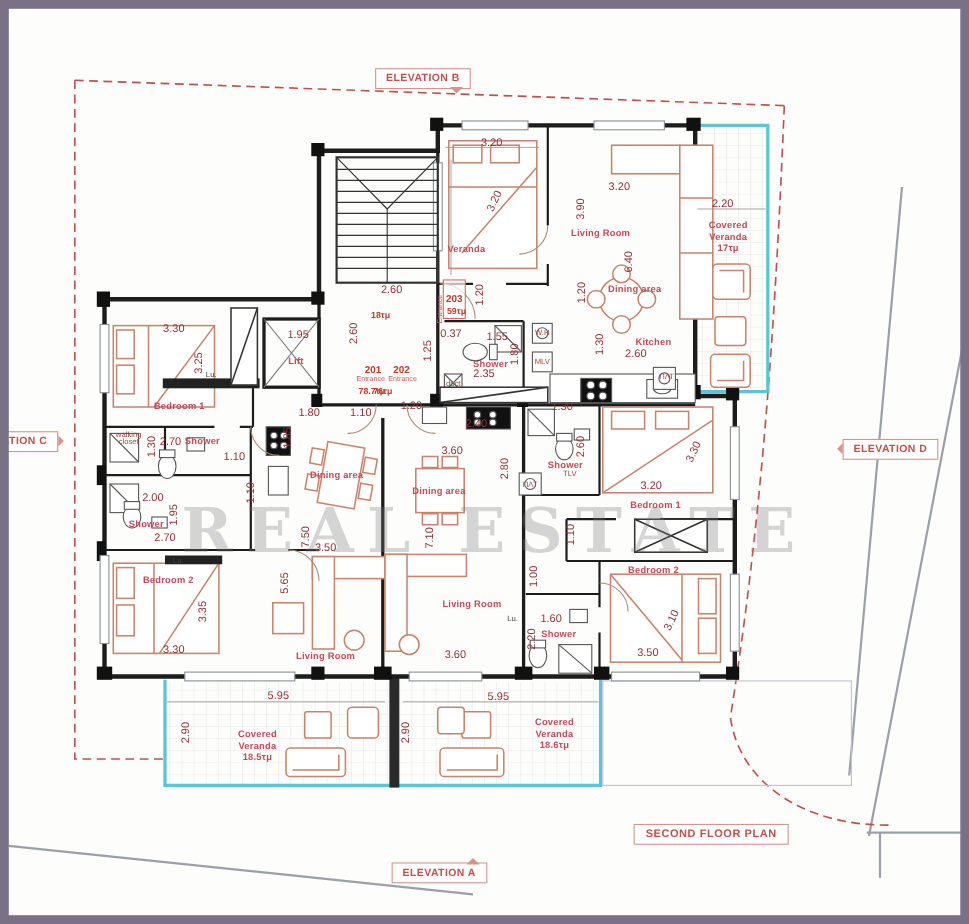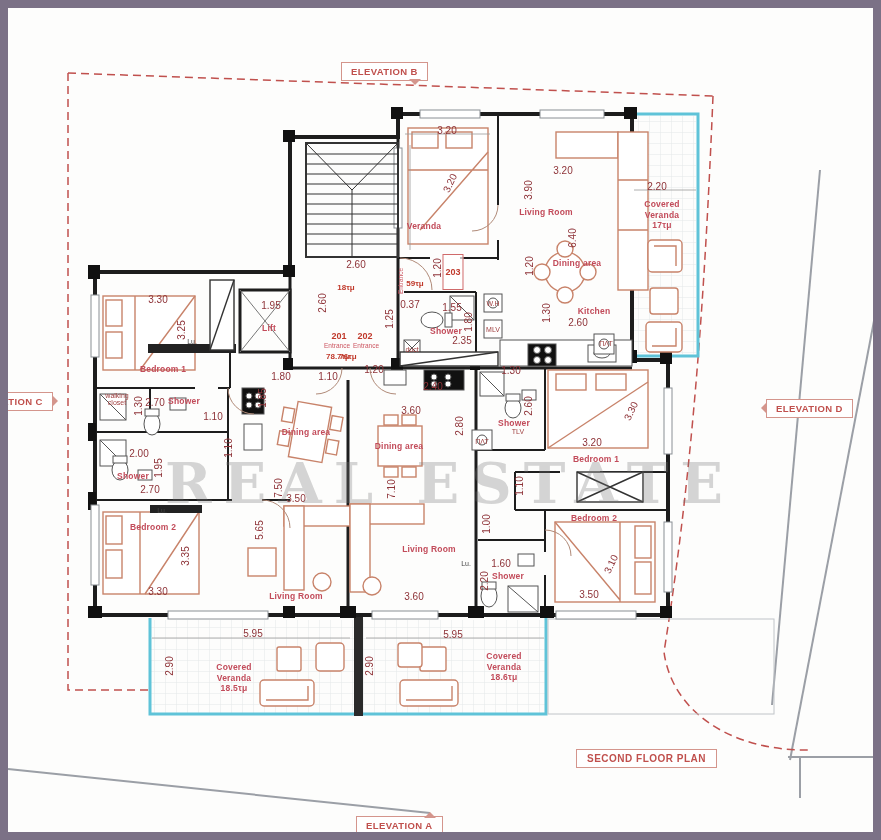--- a/index.html
+++ b/index.html
@@ -16,21 +16,21 @@
         transform:translate(-50%,-50%);white-space:pre-line;line-height:1.25;z-index:3;letter-spacing:.2px;}
   .sm{position:absolute;font-size:7px;color:#a04040;transform:translate(-50%,-50%);
       white-space:pre-line;text-align:center;z-index:3;}
   .sm.dark{color:#444;}
   .unit-num{position:absolute;font-size:9px;font-weight:bold;color:#c0392b;
             transform:translate(-50%,-50%);z-index:3;}
   .unit-ent{position:absolute;font-size:6.5px;color:#cc5560;transform:translate(-50%,-50%);z-index:3;}
   .unit-ent.v{transform:translate(-50%,-50%) rotate(-90deg);}
   .unit-area{position:absolute;font-size:8px;font-weight:bold;color:#c0392b;
              transform:translate(-50%,-50%);z-index:3;}
-  .boxed{border:1px solid #d06a6a;padding:12px 2px;background:rgba(255,255,255,.7);margin-left:40px;}
+  .boxed{border:1px solid #d06a6a;padding:12px 2px;background:rgba(255,255,255,.7);}
 
   .elev-tag{position:absolute;border:1.5px solid #d4958c;color:#c0504d;background:#fff;
             font-size:9.5px;font-weight:bold;letter-spacing:.4px;padding:3px 9px;
             white-space:nowrap;z-index:6;}
   .tag-b::after{content:"";position:absolute;right:6px;bottom:-11px;border:6px solid transparent;
             border-top-color:#d4958c;}
   .tag-a::after{content:"";position:absolute;right:6px;top:-11px;border:6px solid transparent;
             border-bottom-color:#d4958c;}
   .tag-c::after{content:"";position:absolute;right:-11px;top:3px;border:5px solid transparent;
             border-left-color:#d4958c;}
@@ -294,21 +294,21 @@
 <span class="dim v" style="left:528px;top:190px">3.90</span>
 <span class="dim v" style="left:572px;top:238px">6.40</span>
 <span class="dim" style="left:657px;top:186px">2.20</span>
 <span class="dim v" style="left:529px;top:266px">1.20</span>
 <span class="dim v" style="left:546px;top:313px">1.30</span>
 <span class="dim" style="left:578px;top:322px">2.60</span>
 <span class="dim" style="left:410px;top:304px">0.37</span>
 <span class="dim v" style="left:389px;top:319px">1.25</span>
 <span class="dim" style="left:452px;top:307px">1.55</span>
 <span class="dim v" style="left:468px;top:322px">1.80</span>
-<span class="dim" style="left:462px;top:340px">2.35</span>
+<span class="dim" style="left:440px;top:340px">2.35</span>
 <span class="dim v" style="left:437px;top:268px">1.20</span>
 <span class="dim" style="left:356px;top:264px">2.60</span>
 <span class="dim v" style="left:322px;top:303px">2.60</span>
 <span class="dim" style="left:271px;top:305px">1.95</span>
 <span class="dim v" style="left:262px;top:398px">1.85</span>
 <span class="dim" style="left:213px;top:416px">1.10</span>
 <span class="dim" style="left:158px;top:299px">3.30</span>
 <span class="dim v" style="left:181px;top:330px">3.25</span>
 <span class="dim" style="left:155px;top:402px">2.70</span>
 <span class="dim v" style="left:138px;top:406px">1.30</span>
@@ -393,17 +393,17 @@
 <span class="sm dark" style="left:466px;top:563px">Lu.</span>
 <span class="sm dark" style="left:192px;top:341px">Lu.</span>
 <span class="sm" style="left:117px;top:399px">walking
 closet</span>
 
 <div class="wm l2" style="left:450px;top:483px">REAL ESTATE</div>
 
 <div class="elev-tag tag-b" style="left:341px;top:62px">ELEVATION B</div>
 <div class="elev-tag tag-c" style="left:-34px;top:392px">ELEVATION C</div>
 <div class="elev-tag tag-d" style="left:766px;top:399px">ELEVATION D</div>
-<div class="elev-tag tag-a" style="left:356px;top:816px">ELEVATION A</div>
+<div class="elev-tag tag-a" style="left:356px;top:784px">ELEVATION A</div>
 <div class="plan-tag" style="left:576px;top:749px">SECOND FLOOR PLAN</div>
 
 <div class="frame"></div>
 </div>
 
 </body></html>

